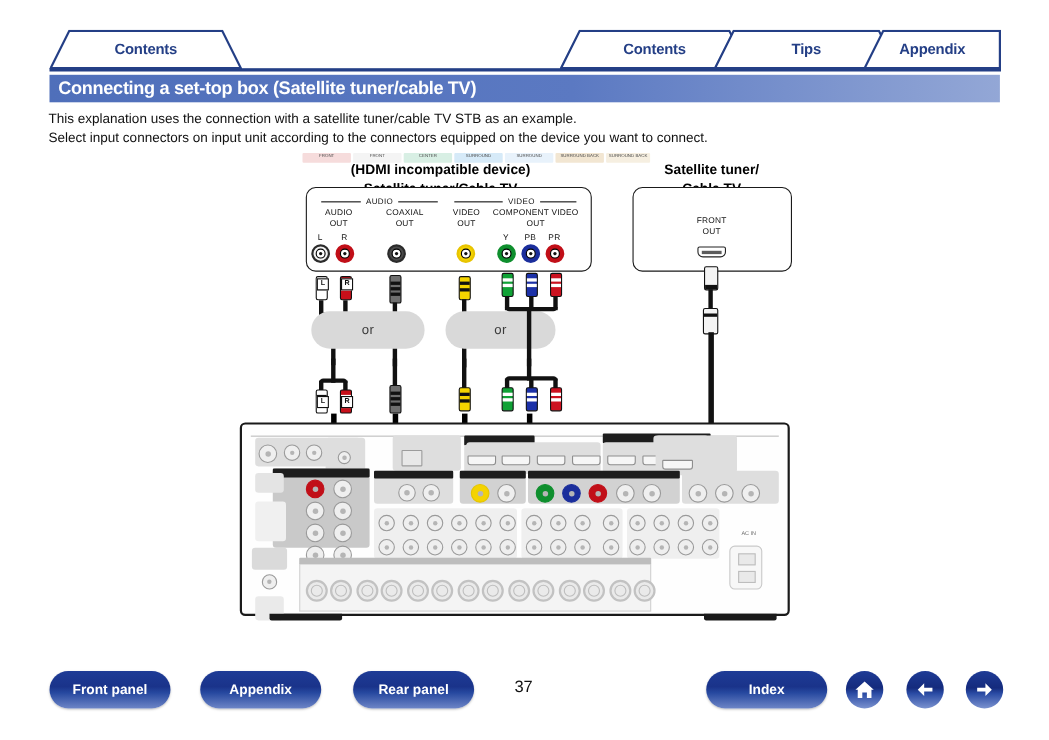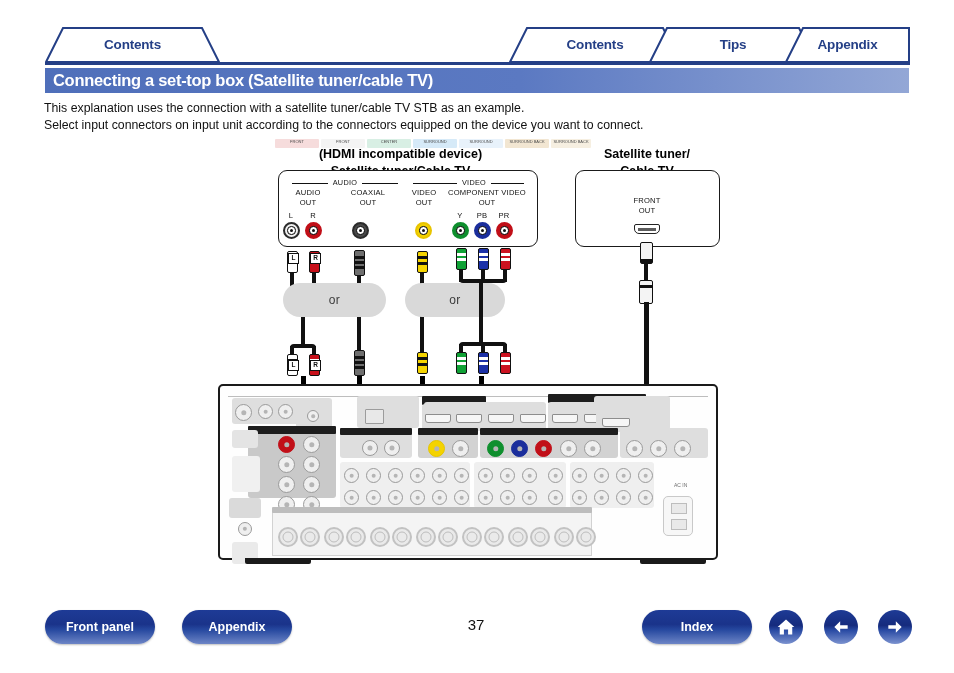--- a/index.html
+++ b/index.html
@@ -759,20 +759,23 @@
   <div class="foot" style="left:640px; top:420px; width:66px;"></div>
 </div>
 
 <div class="btmnav">
   <div class="pillbtn" style="left:45px; top:8px; width:110px;">
     <span>Front panel</span>
   </div>
   <div class="pillbtn" style="left:182px; top:8px; width:110px;">
     <span>Appendix</span>
   </div>
+  <div class="pillbtn" style="left:321px; top:8px; width:110px;">
+    <span>Rear panel</span>
+  </div>
 
   <div class="pagenum" style="left:456px; top:14px; width:40px;">37</div>
 
   <div class="pillbtn" style="left:642px; top:8px; width:110px;">
     <span>Index</span>
   </div>
 
   <div class="circbtn" style="left:769px; top:8px;">
     <svg width="20" height="20" viewBox="0 0 24 24">
       <path d="M12 3 L22 12 L19.5 12 L19.5 21 L14.5 21 L14.5 15 L9.5 15 L9.5 21 L4.5 21 L4.5 12 L2 12 Z" fill="#ffffff"></path>

